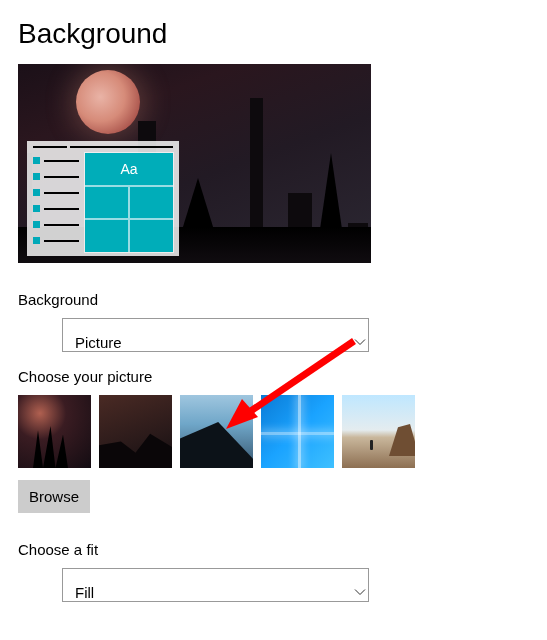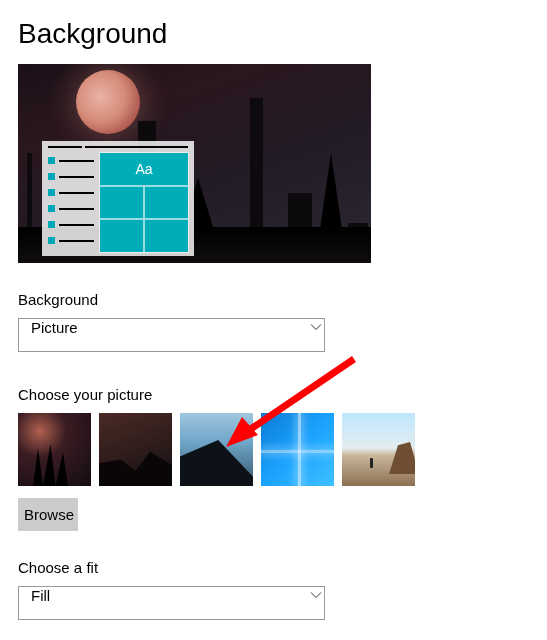--- a/index.html
+++ b/index.html
@@ -51,21 +51,21 @@
   .tree {
     position: absolute;
     bottom: 20px;
     background: #000;
   }
   .tree.t1 { left: 160px; width:40px; height:65px; clip-path: polygon(50% 0,100% 100%,0 100%); }
   .tree.t2 { left: 300px; width:26px; height:90px; clip-path: polygon(50% 0,100% 100%,0 100%); }
   
   .start-window {
     position: absolute;
-    left: 24px;
+    left: 9px;
     bottom: 7px;
     width: 152px;
     height: 115px;
     background: rgba(255,255,255,0.82);
     padding: 4px 6px 4px 6px;
   }
   .win-topbar {
     height: 4px;
     margin-bottom: 4px;
     display: flex; gap:3px;
@@ -83,24 +83,25 @@
   
   .section-label {
     font-size: 15px;
     margin: 28px 0 10px 0;
   }
   .select {
     width: 307px;
     height: 34px;
     border: 1px solid #999;
     background: #fff;
-    display:flex; align-items:flex-start; justify-content:space-between;
+    display:flex; align-items:flex-end; justify-content:space-between;
     padding: 0 2px 0 12px;
     font-size: 15px;
     cursor: default;
+    margin-left: 44px;
   }
   .select svg { width:12px; height:12px; }
 
   .thumb-row { display:flex; gap:8px; }
   .thumb {
     width: 73px; height: 73px;
     background:#888;
     position:relative;
     overflow:hidden;
     cursor:pointer;
@@ -113,21 +114,21 @@
   .thumb.t-mtn::before{content:"";position:absolute;left:-10px;bottom:-6px;width:120%;height:52px;background:#0c1218;clip-path:polygon(0 100%,0 40%,55% 0%,100% 80%,100% 100%);}
   .thumb.t-win { background: linear-gradient(135deg,#0a7bd6 0%, #1aa3ff 50%, #3ec0ff 100%);}
   .thumb.t-win::after{content:"";position:absolute;left:50%;top:0;width:3px;height:100%;background:rgba(255,255,255,0.55);box-shadow:0 0 8px 2px rgba(255,255,255,0.4);}
   .thumb.t-win::before{content:"";position:absolute;left:0;top:50%;width:100%;height:3px;background:rgba(255,255,255,0.45);box-shadow:0 0 8px 2px rgba(255,255,255,0.35);}
   .thumb.t-beach{ background:linear-gradient(#bfe7ff 0%, #e4ecef 48%, #c9b79c 58%, #8d6f52 100%);}
   .thumb.t-beach::before{content:"";position:absolute;right:-4px;bottom:12px;width:30px;height:32px;background:#6f4e33;clip-path:polygon(0 100%,30% 10%,70% 0%,100% 100%);}
   .thumb.t-beach::after{content:"";position:absolute;left:28px;bottom:18px;width:3px;height:10px;background:#222;border-radius:1px;}
 
   .browse-btn {
     margin-top: 12px;
-    width: 60px; height: 33px;
+    width: 72px; height: 33px;
     background:#ccc;
     border:none;
     font-size:15px;
     font-family:inherit;
     cursor:pointer;
   }
 
   
   .arrow-overlay {
     position: absolute;
@@ -201,21 +202,21 @@
 <div class="select">
   <span>Picture</span>
   <span>
     <svg viewBox="0 0 12 12">
         <path d="M1 3.5 L6 8.5 L11 3.5" fill="none" stroke="#333" stroke-width="1"></path>
       </svg>
   </span>
 </div>
 
 
-<div class="section-label" style="margin-top:34px">Choose your picture</div>
+<div class="section-label" style="margin-top:16px">Choose your picture</div>
 <div class="thumb-row" style="position:relative;">
   <div class="thumb t-dark1"></div>
   <div class="thumb t-dark2"></div>
   <div class="thumb t-mtn"></div>
   <div class="thumb t-win"></div>
   <div class="thumb t-beach"></div>
 
   <svg class="arrow-overlay" style="left:206px; top:-60px;" width="140" height="100" viewBox="0 0 140 100">
     <defs></defs>
     <line x1="130" y1="6" x2="18" y2="82" stroke="#ff0000" stroke-width="7"></line>

